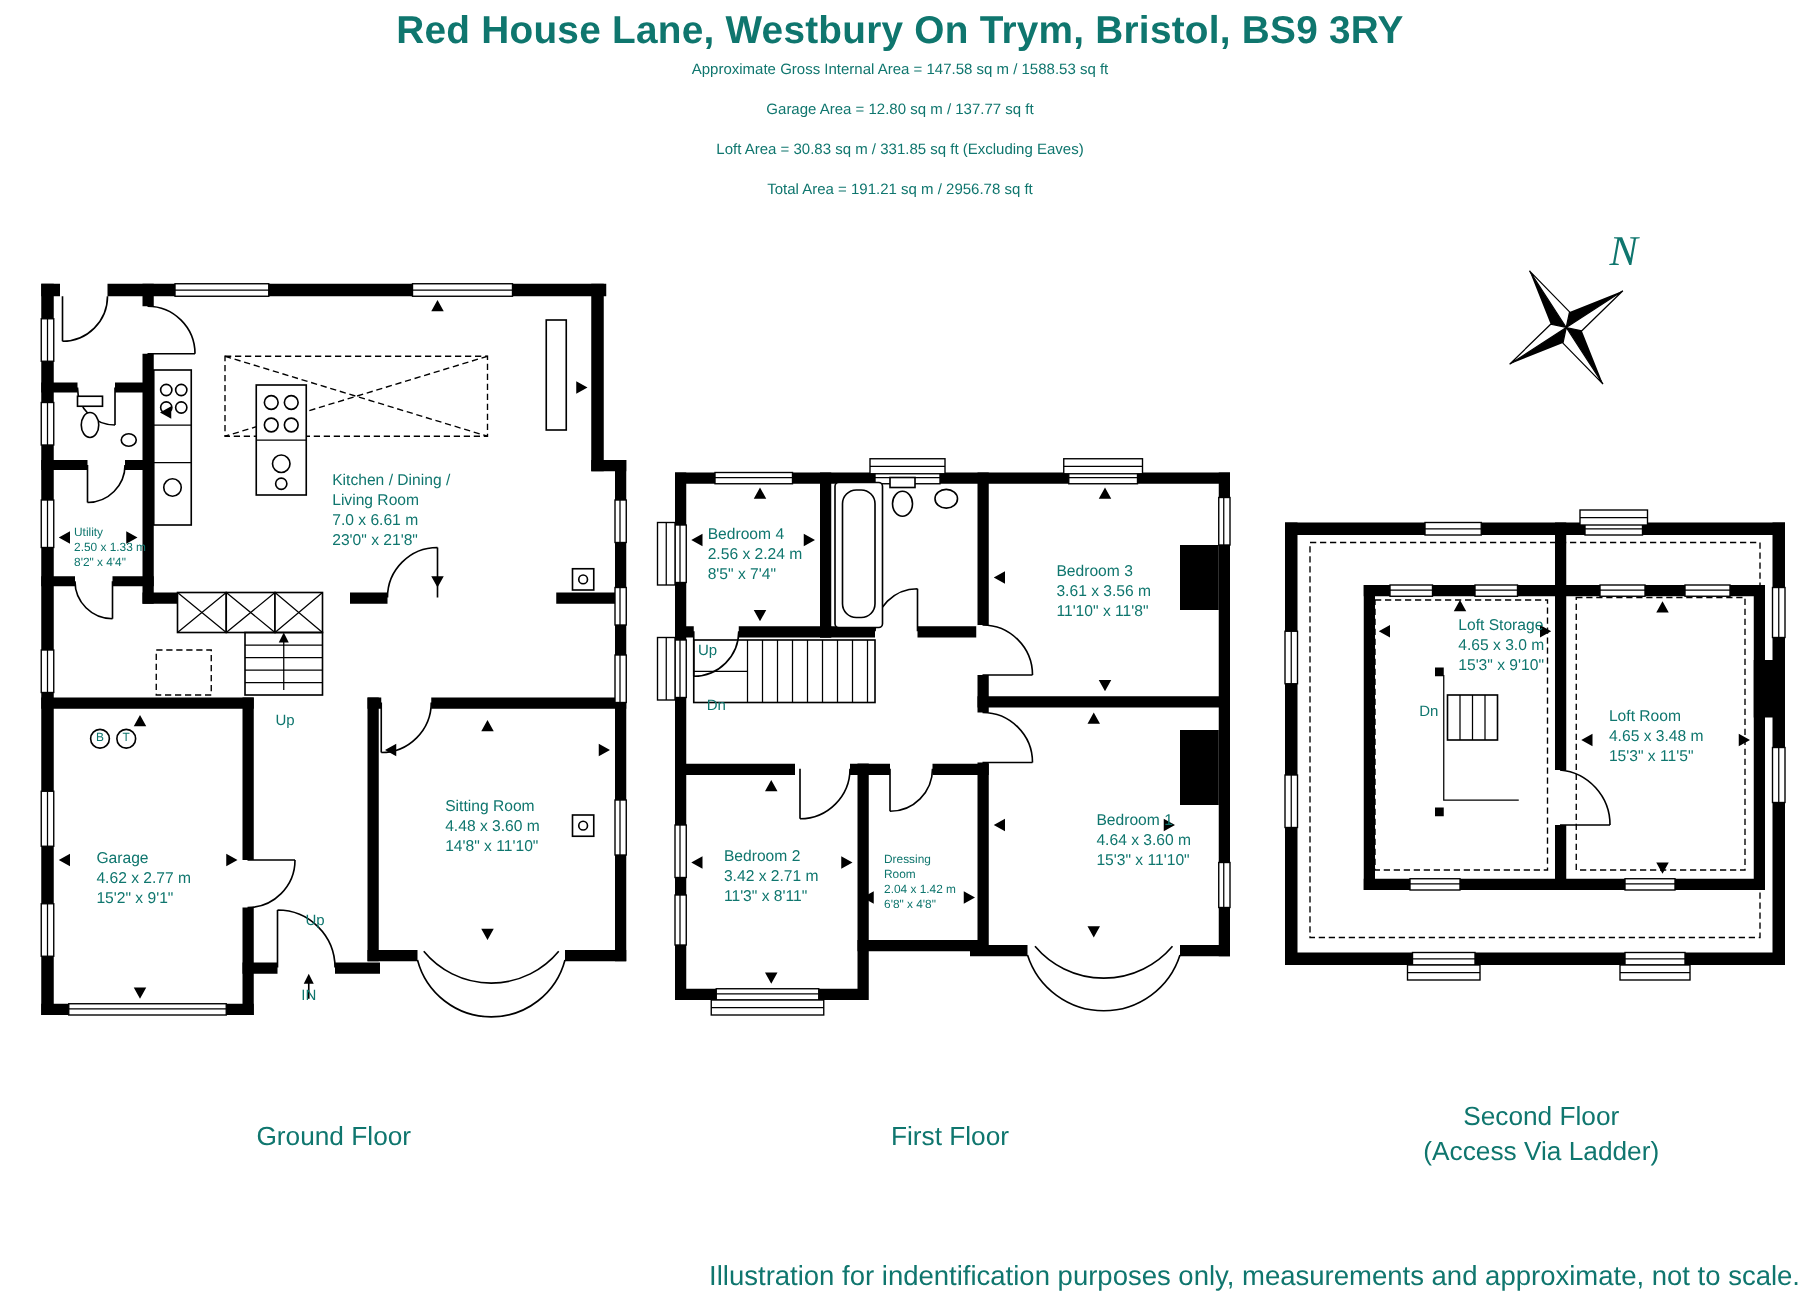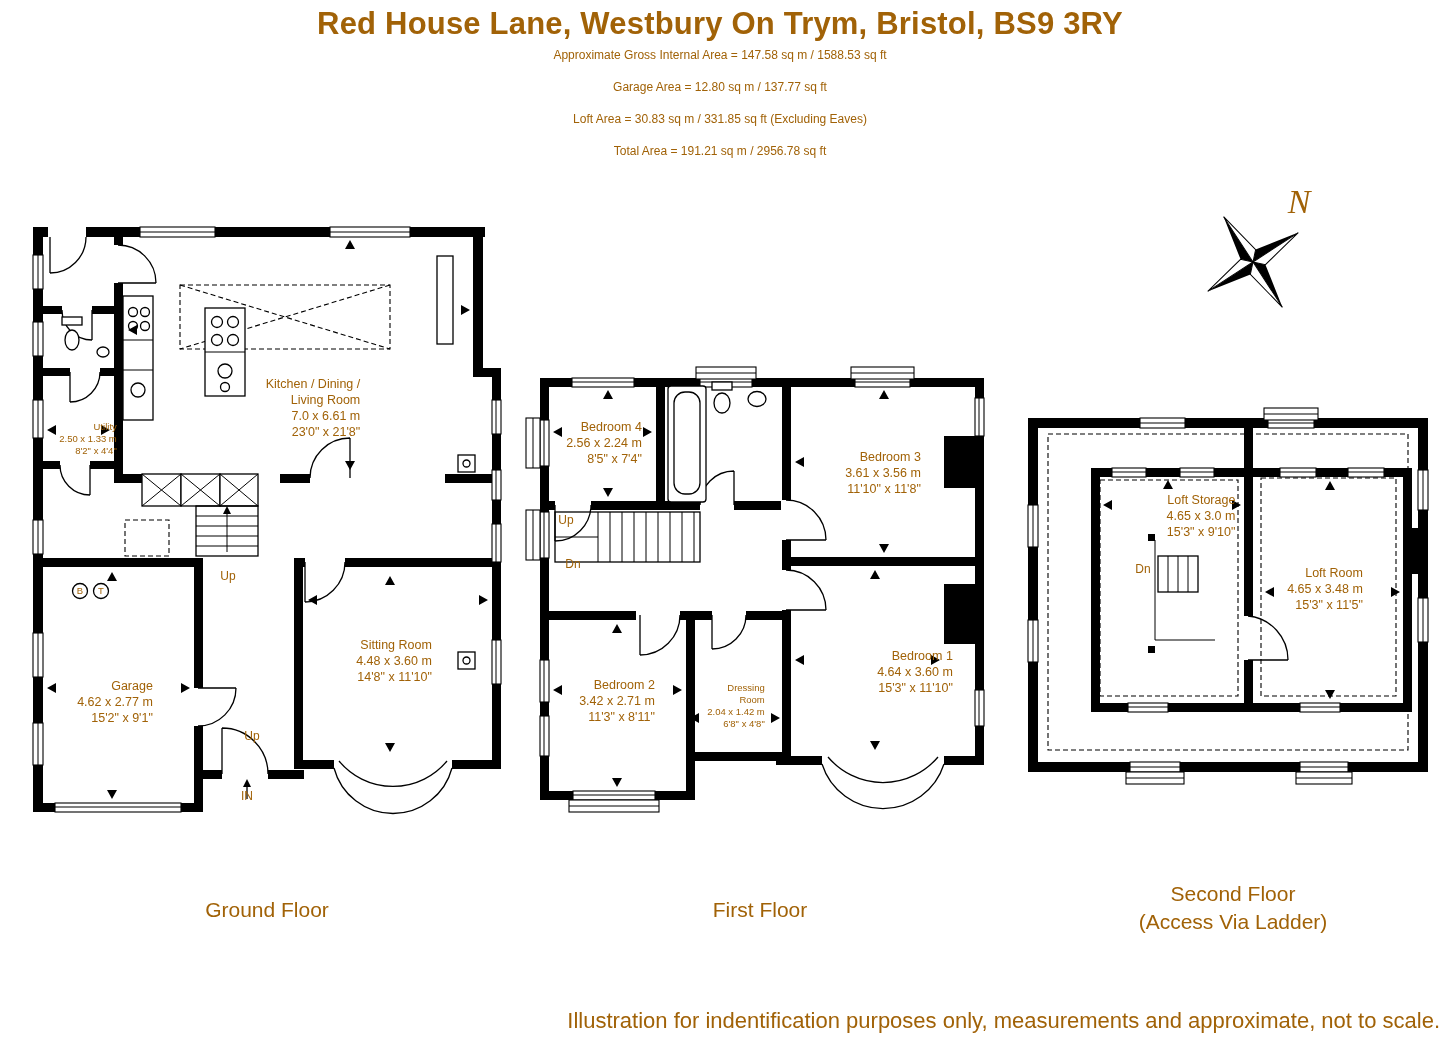--- a/index.html
+++ b/index.html
@@ -1,22 +1,22 @@
 <!DOCTYPE html>
 <html><head>
 <meta charset="utf-8">
 <style>
   html,body{margin:0;padding:0;background:#fff}
-  .page{position:relative;width:1440px;height:1048px;background:#fff;font-family:"Liberation Sans",sans-serif;color:#a16207;overflow:hidden}
+  .page{position:relative;width:1440px;height:1048px;background:#fff;font-family:"Liberation Sans",sans-serif;color:#0f766e;overflow:hidden}
   .page svg{position:absolute;left:0;top:0}
   .hdr{position:absolute;left:0;width:100%;text-align:center}
   #title{top:6px;font-size:31px;font-weight:bold;letter-spacing:.2px}
   .sub{font-size:12px}
   #sub1{top:48px}#sub2{top:80px}#sub3{top:112px}#sub4{top:144px}
-  .room-label{position:absolute;transform:translateX(-50%);text-align:right;font-size:12.5px;line-height:16px;white-space:nowrap}
+  .room-label{position:absolute;transform:translateX(-50%);text-align:left;font-size:12.5px;line-height:16px;white-space:nowrap}
   .room-label.sm{font-size:9.5px;line-height:12px}
   .ann{position:absolute;transform:translateX(-50%);font-size:12px;white-space:nowrap}
   .ann.sm{font-size:9.5px}
   .floor-label{position:absolute;transform:translateX(-50%);font-size:21px;text-align:center;line-height:28px;white-space:nowrap}
   #north-label{position:absolute;transform:translateX(-50%);font-family:"Liberation Serif",serif;font-style:italic;font-size:34px}
   #footer{position:absolute;left:0;top:1008px;width:100%;text-align:right;font-size:22px}
   .blk{fill:#000;stroke:none}
   .wo{fill:#fff;stroke:none}
   .win{fill:#fff;stroke:#000;stroke-width:1.1}
   .thin{fill:none;stroke:#000;stroke-width:1.3}

